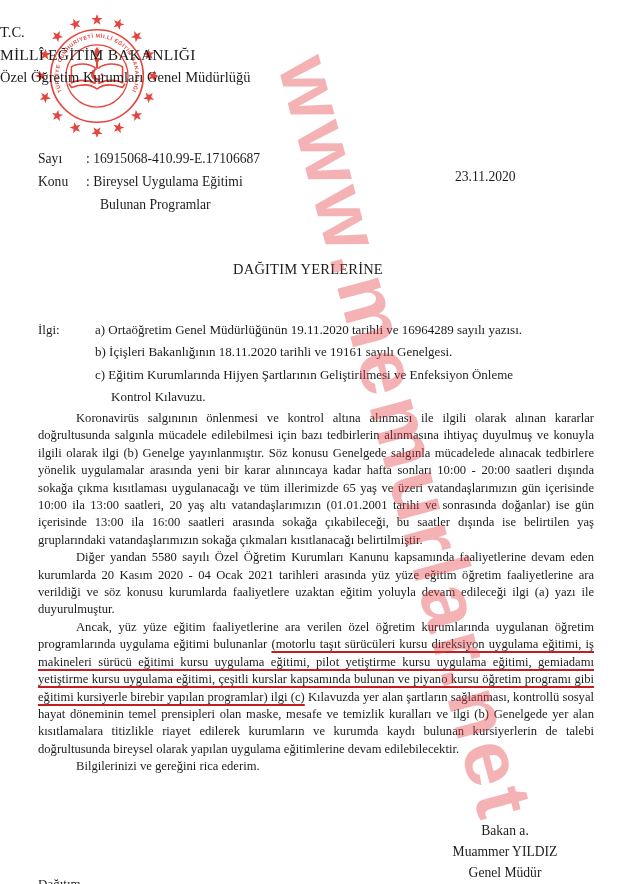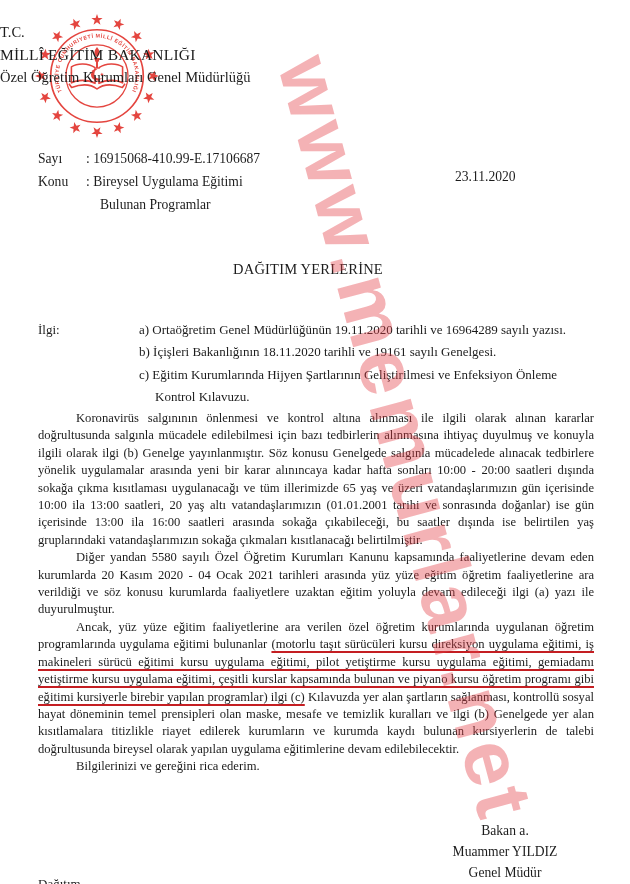--- a/index.html
+++ b/index.html
@@ -30,21 +30,21 @@
   }
   
   .meta{position:absolute;left:38px;top:147px;font-size:13.6px;line-height:23px;width:560px;}
   .meta-row{display:flex;}
   .meta-label{width:48px;flex:0 0 48px;}
   .meta-date{position:absolute;left:417px;top:18px;}
   .konu-line2{padding-left:62px;}
   
   .salutation{position:absolute;left:0;right:14px;top:261px;text-align:center;font-size:14.5px;letter-spacing:.2px;}
   
-  .ilgi{position:absolute;left:38px;top:319px;font-size:13px;line-height:22.4px;width:560px;display:flex;gap:44px;}
+  .ilgi{position:absolute;left:38px;top:319px;font-size:13px;line-height:22.4px;width:560px;display:flex;}
   .ilgi-label{width:57px;flex:0 0 57px;}
   .ilgi-items div{white-space:nowrap;}
   .ilgi-item-c2{padding-left:16px;}
   
   .body{
     position:absolute;left:38px;top:410px;width:556px;
     font-size:12.6px;line-height:17.4px;text-align:justify;
   }
   .body p{margin:0;text-indent:38px;}
   .marked{

